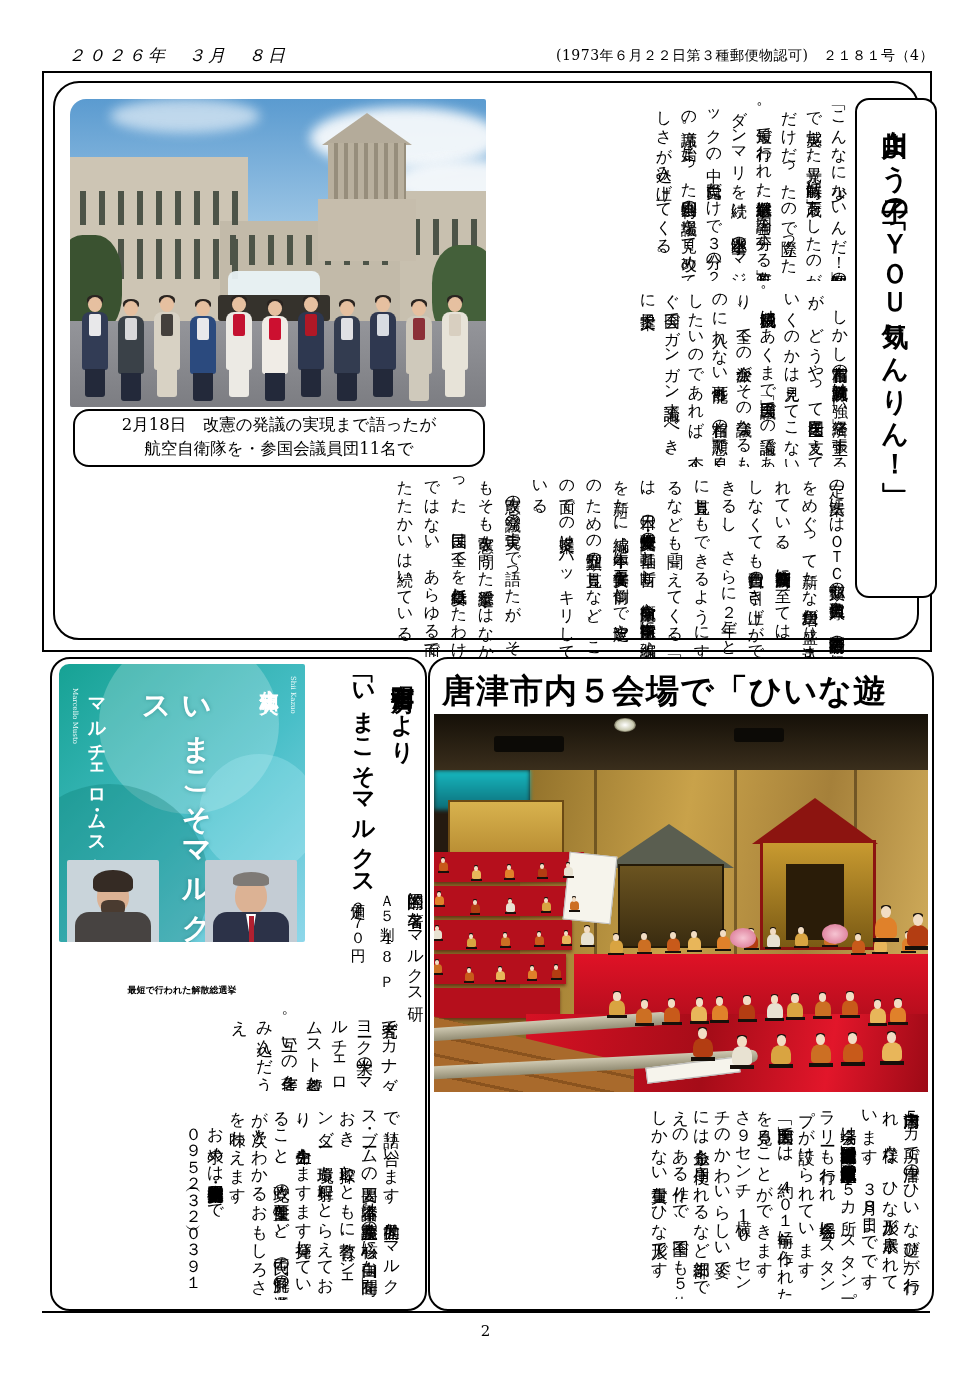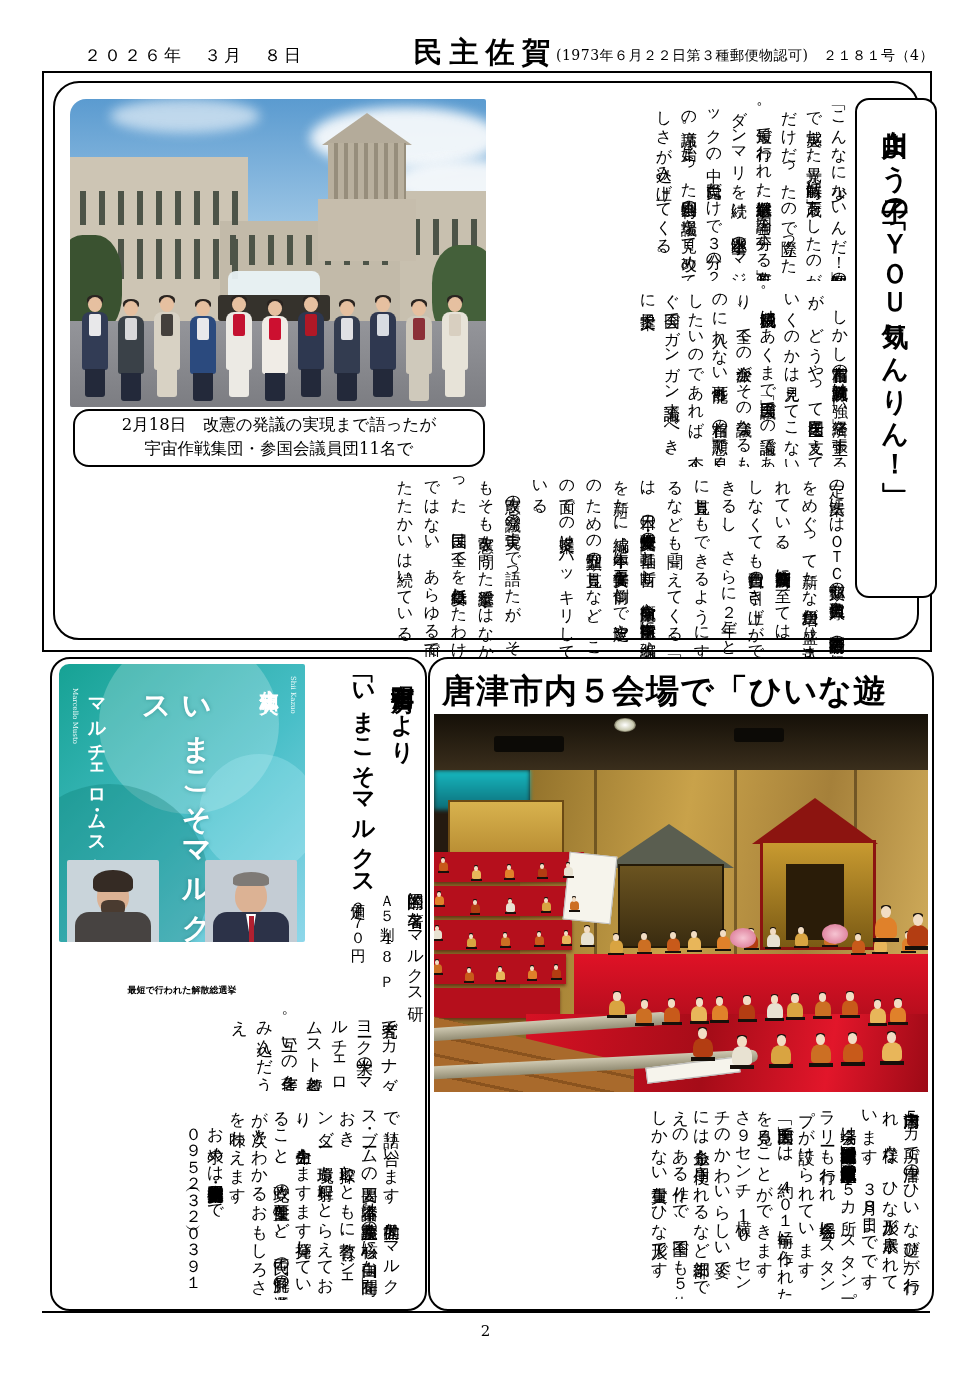--- a/index.html
+++ b/index.html
@@ -3,21 +3,21 @@
 <meta charset="utf-8">
 <style>
   html,body{margin:0;padding:0;background:#e8e8e8;}
   #page{position:relative;width:971px;height:1376px;background:#ffffff;margin:0 auto;
         font-family:"DejaVu Serif",serif;color:#000;overflow:hidden;}
   .abs{position:absolute;}
   
   .vtext{position:absolute;writing-mode:vertical-rl;text-orientation:upright;
          white-space:pre-line;overflow:hidden;line-break:anywhere;color:#000;}
   
-  .hdr-date{left:84px;top:44px;font-size:17px;letter-spacing:3px;}
+  .hdr-date{left:68px;top:44px;font-size:17px;letter-spacing:3px;font-style:italic;}
   .hdr-title{left:0;right:0;top:33px;text-align:center;font-size:29px;font-weight:bold;letter-spacing:7px;}
   .hdr-issue{left:556px;top:47px;font-size:14px;letter-spacing:0.5px;}
   
   #diet-box{left:42px;top:71px;width:886px;height:577px;border:2px solid #000;}
   #diet-inner{left:9px;top:8px;width:862px;height:555px;border:2px solid #000;border-radius:26px;}
   #diet-photo{left:15px;top:16px;width:416px;height:308px;overflow:hidden;border-radius:16px 2px 2px 2px;
               background:linear-gradient(#5b9bd0,#b9d8ee 60%,#c8dff2);}
   .cloud{position:absolute;background:#fdfdfd;border-radius:50%;filter:blur(6px);opacity:.9;}
   .bldg{position:absolute;background:#cdc5b4;}
   .bwin{position:absolute;background:repeating-linear-gradient(90deg,#4d5448 0 6px,rgba(0,0,0,0) 6px 19px);}
@@ -102,21 +102,20 @@
   
   #rule-bottom{left:42px;top:1311px;width:888px;height:2px;background:#000;}
   #page-num{left:0;right:0;top:1322px;text-align:center;font-size:15px;}
 </style>
 </head>
 <body>
 
 <div id="page">
 
   <div class="abs hdr-date">２０２６年　３月　８日</div>
-  <div class="abs hdr-title">民主佐賀</div>
   <div class="abs hdr-issue">(1973年６月２２日第３種郵便物認可)　２１８１号（4）</div>
 
   <div class="abs" id="diet-box">
     <div class="abs" id="diet-inner">
 
       <div class="abs" id="diet-photo">
         <div class="cloud" style="left:240px;top:8px;width:190px;height:62px;"></div>
         <div class="cloud" style="left:320px;top:60px;width:150px;height:48px;"></div>
         <div class="cloud" style="left:40px;top:0px;width:150px;height:34px;opacity:.6;"></div>
         <div class="bldg" style="left:0;top:58px;width:178px;height:168px;"></div>
@@ -210,21 +209,21 @@
               <div class="p-head"></div>
               <div class="p-body" style="background: rgb(231, 227, 216);"></div>
               <div class="p-inner" style="background: rgb(216, 207, 192);"></div>
               <div class="p-legs" style="background: rgb(231, 227, 216);"></div>
             </div>
           </div>
       </div>
 
       <div class="abs" id="diet-caption">
         <div>2月18日　改憲の発議の実現まで語ったが</div>
-        <div>宇宙作戦集団・参国会議員団11名で</div>
+        <div>航空自衛隊を・参国会議員団11名で</div>
       </div>
 
       <div class="abs" id="diet-headline-box"></div>
       <div class="vtext" id="diet-headline">白川よう子の「ＹＯＵ気りんりん！」</div>
 
       <div class="vtext" id="diet-band1">「こんなに少ないんだ！」解散時の衆議院本会議場で実感した光景。解散時に「万歳」をしたのが自民党議員だけだったので際立った。最短で行われた解散総選挙。「国論を二分する政策」もダンマリを続け、小選挙区のマジックの中、自民党だけで３分の２の議席。始まった特別国会の議場を見て改めて悔しさが込み上げてくる。</div>
       <div class="vtext" id="diet-band2">　しかし高市首相の施政方針演説は「強い経済」を主張するが、どうやって国民生活を支えていくのかは見えてこない。消費税減税はあくまで「国民会議」での議論であり、全ての会派がその会議なるものに入れない可能性も。首相の「悲願」で早く実現したいのであれば、今すぐ国会でガンガン議論すべき。厚労委員会に提案予</div>
       <div class="vtext" id="diet-band3">定の法案にはＯＴＣ類似薬の自己負担導入や、後期高齢者医療の負担をめぐって新たな負担増が盛り込まれている。高額療養費制度に至っては、法改正しなくても自己負担の引き上げができるし、さらに２年ごとに見直しもできるようにするなども聞こえてくる。「日米同盟は、日本の外交・安全保障政策の基軸」と断言し、航空自衛隊を「航空宇宙自衛隊」に改編、「宇宙作戦集団」を新たに編成。本年中に安保三文書を前倒しで改定や、武器輸出のための五類型の見直しなど、この面での提案はハッキリしている。
 　改憲の発議の実現まで語ったが、そもそも改憲を問うた総選挙ではなかった。国民は全てを白紙委任したわけではない。あらゆる面でたたかいは続いている。</div>
     </div>

